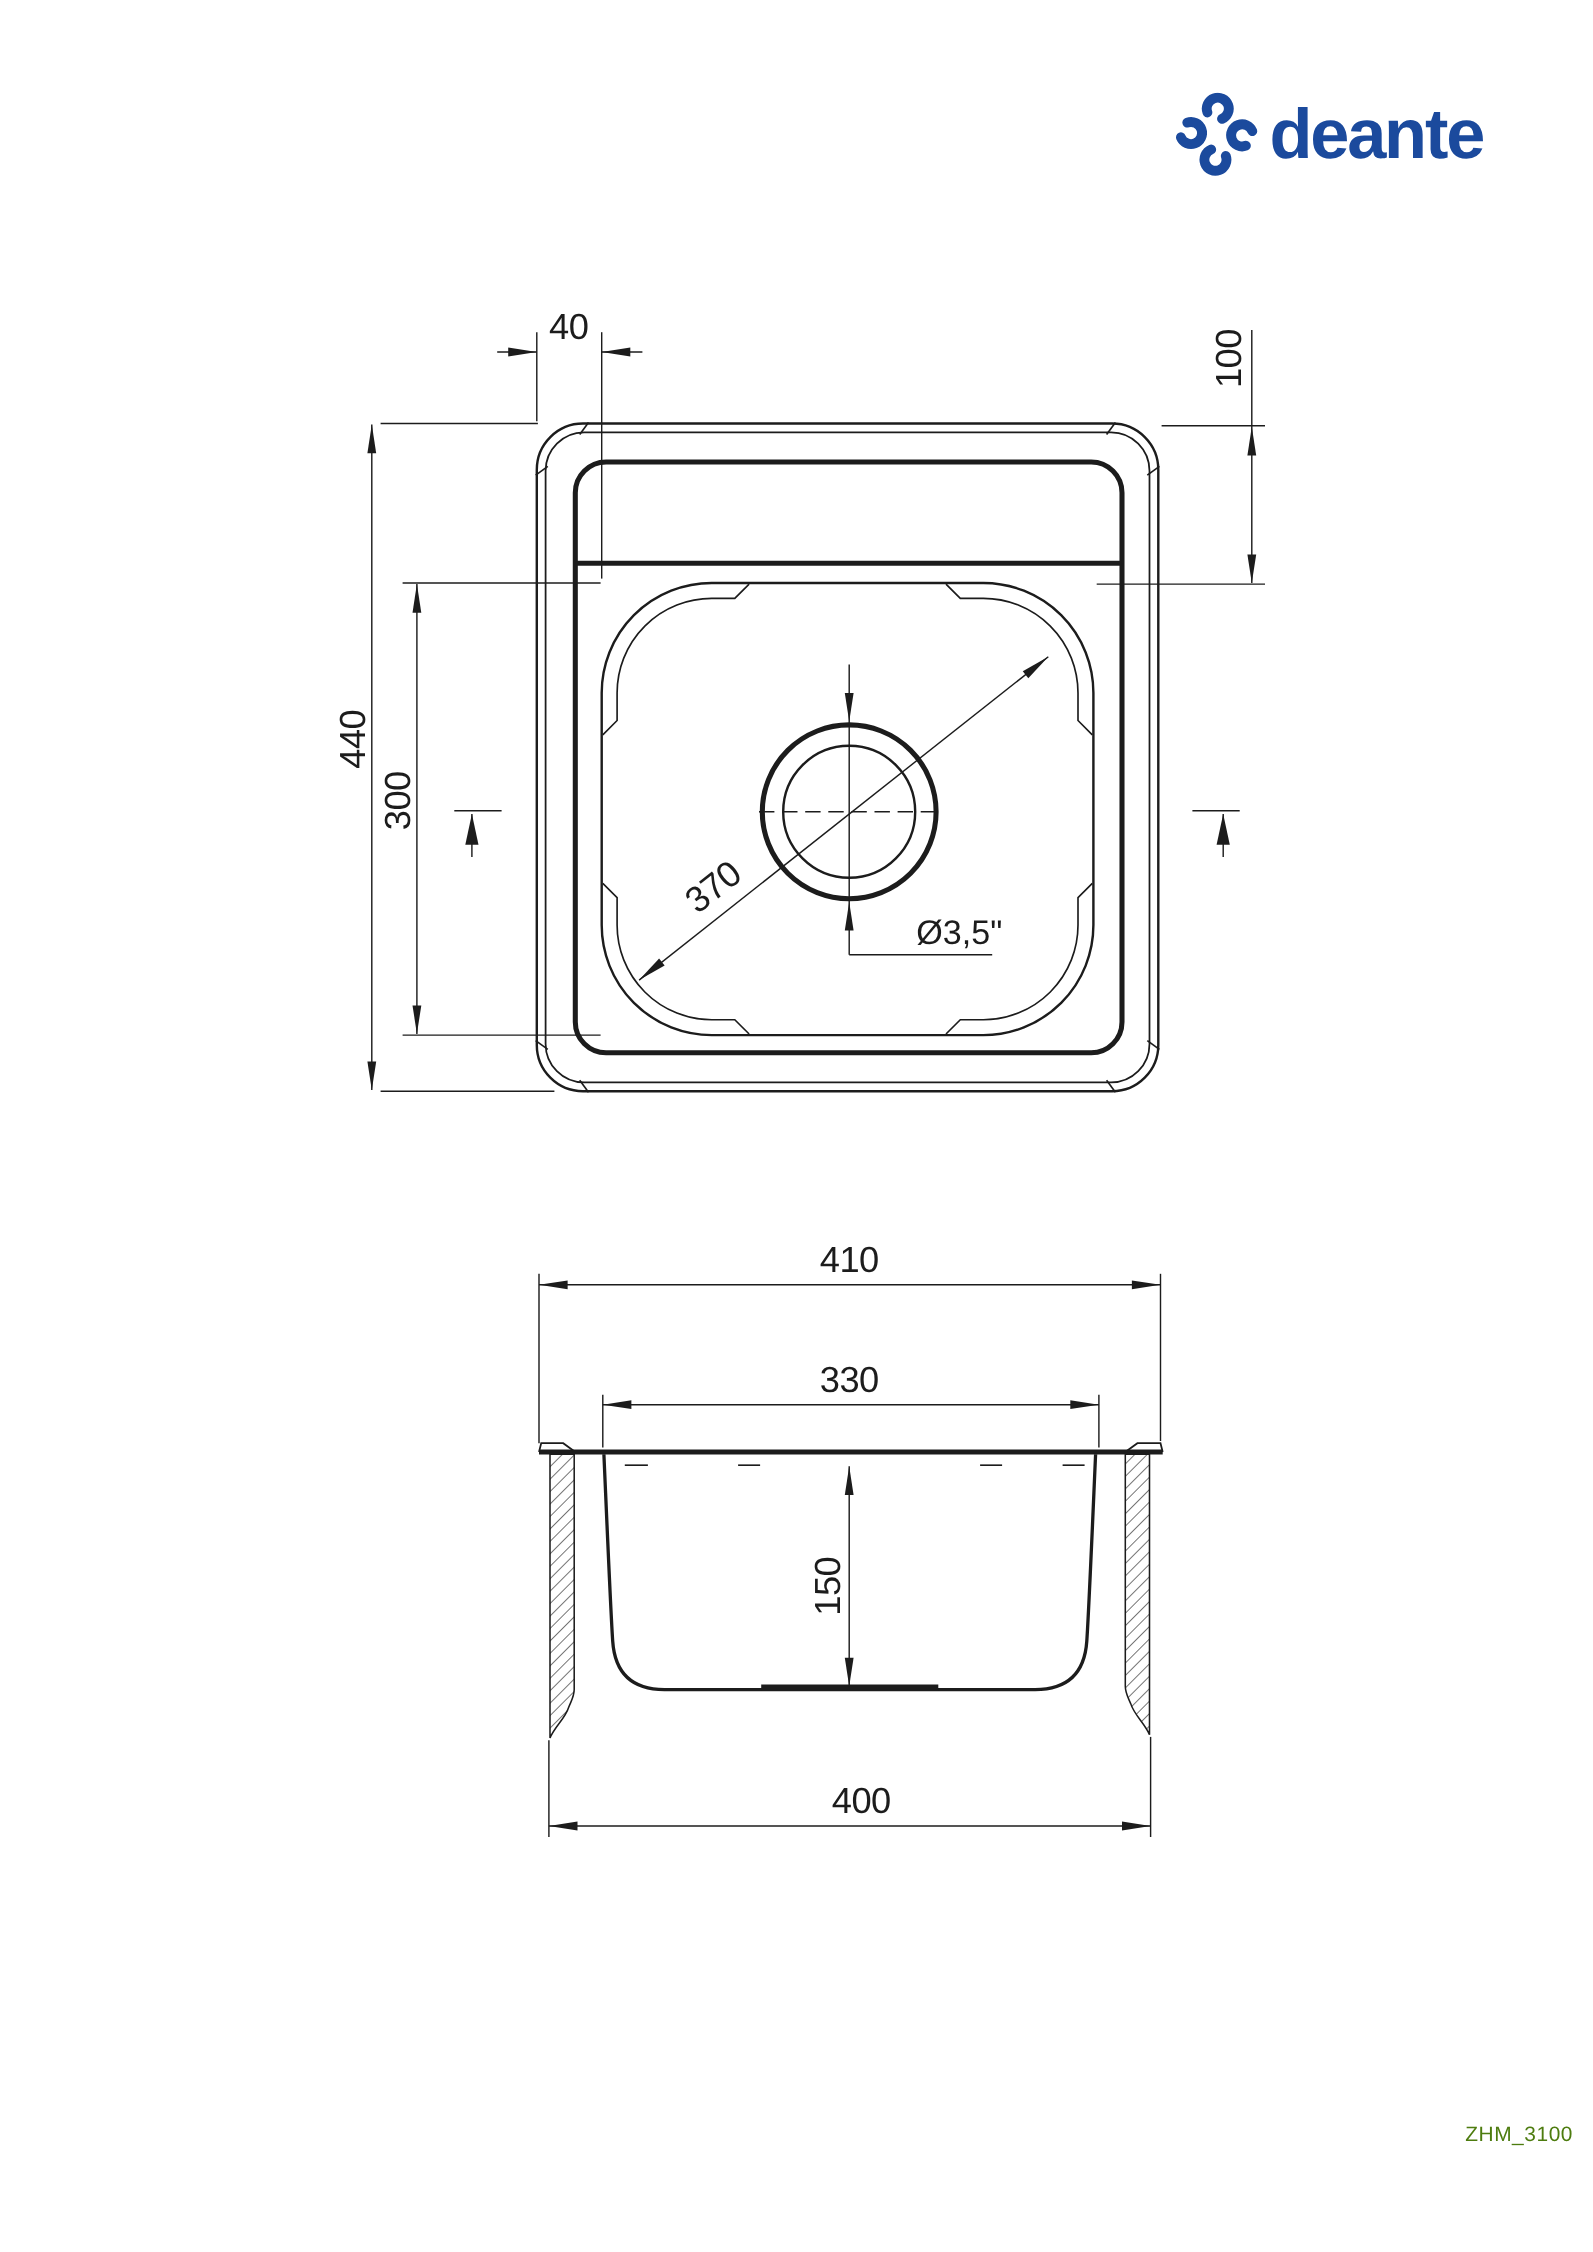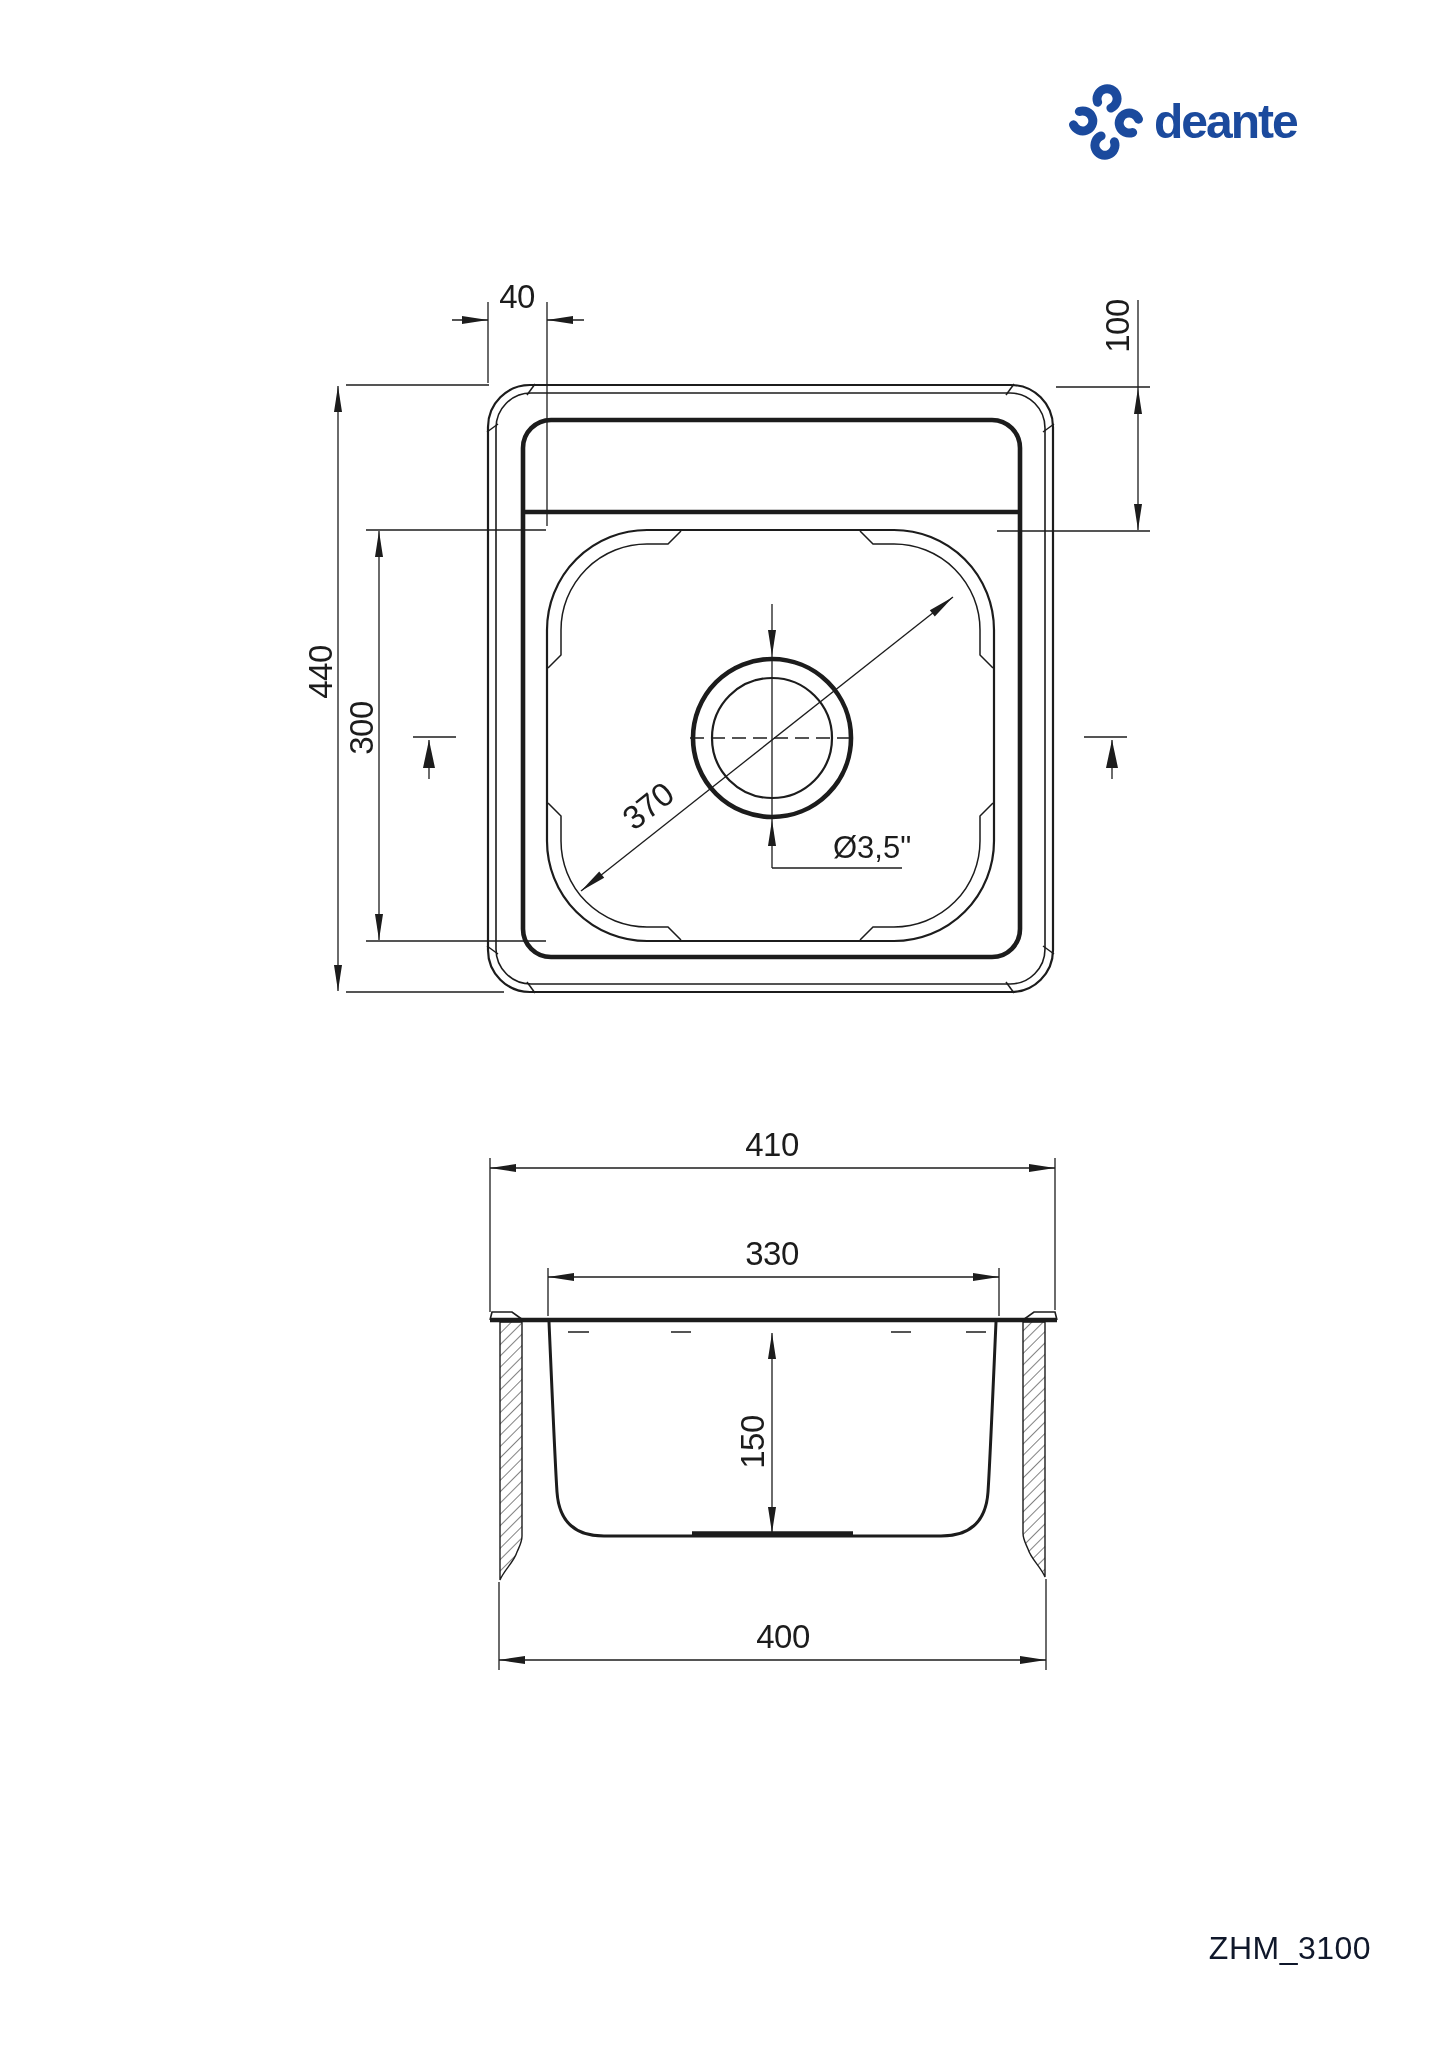--- a/index.html
+++ b/index.html
@@ -13,25 +13,25 @@
   .wall{stroke:#1c1c1c;stroke-width:3;fill:none;}
   .bold{stroke:#1c1c1c;stroke-width:4.6;fill:none;}
   .bolder{stroke:#1c1c1c;stroke-width:5.5;fill:none;}
   .arrow{fill:#1c1c1c;stroke:none;}
   .dash{stroke:#1c1c1c;stroke-width:1.4;fill:none;stroke-dasharray:14 7;}
   .tick{stroke:#1c1c1c;stroke-width:1.5;fill:none;}
   text.dim{font-family:"Liberation Sans", sans-serif;font-size:33px;fill:#1c1c1c;letter-spacing:-0.5px;}
   text.dim-small{font-family:"Liberation Sans", sans-serif;font-size:31px;fill:#1c1c1c;}
   
   #logo{position:absolute;left:1068px;top:84px;display:flex;align-items:center;gap:10px;}
-  #logo .word{font-family:"Liberation Sans", sans-serif;font-weight:700;font-size:48px;
+  #logo .word{font-family:"Liberation Sans", sans-serif;font-weight:700;font-size:64px;
               color:#1b4a9d;letter-spacing:-2px;line-height:1;text-align:right;}
   
-  #model-code{position:absolute;left:1150px;top:1930px;width:280px;text-align:center;
-              font-family:"Liberation Sans", sans-serif;font-size:32px;color:#0f172a;letter-spacing:0.5px;}
+  #model-code{position:absolute;left:1150px;top:1930px;width:280px;text-align:right;
+              font-family:"Liberation Sans", sans-serif;font-size:19px;color:#4d7c0f;letter-spacing:0.5px;}
 </style>
 </head>
 <body>
 
 <div id="page">
 
   <svg id="drawing" width="1448" height="2047" viewBox="0 0 1448 2047" xmlns="http://www.w3.org/2000/svg">
     <defs>
       <pattern id="hatch" width="8" height="8" patternUnits="userSpaceOnUse" patternTransform="rotate(-45)">
         <rect width="8" height="8" fill="#ffffff"></rect>

